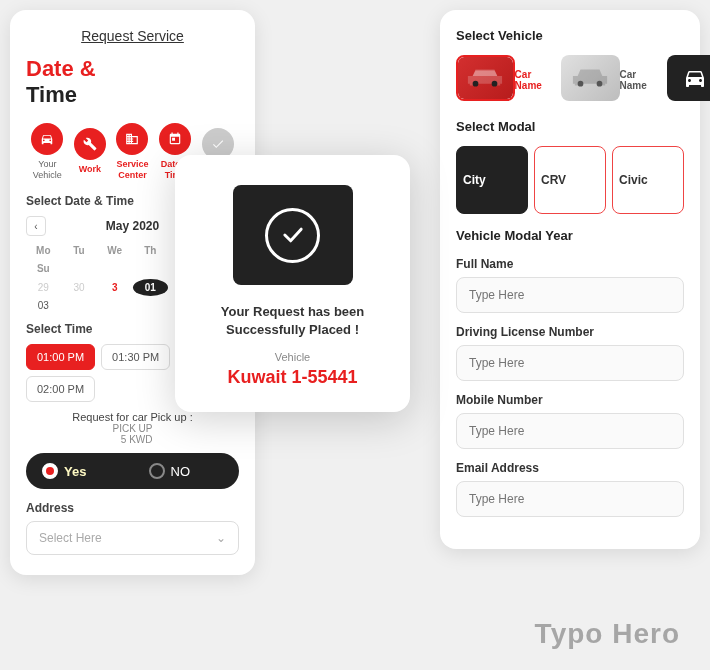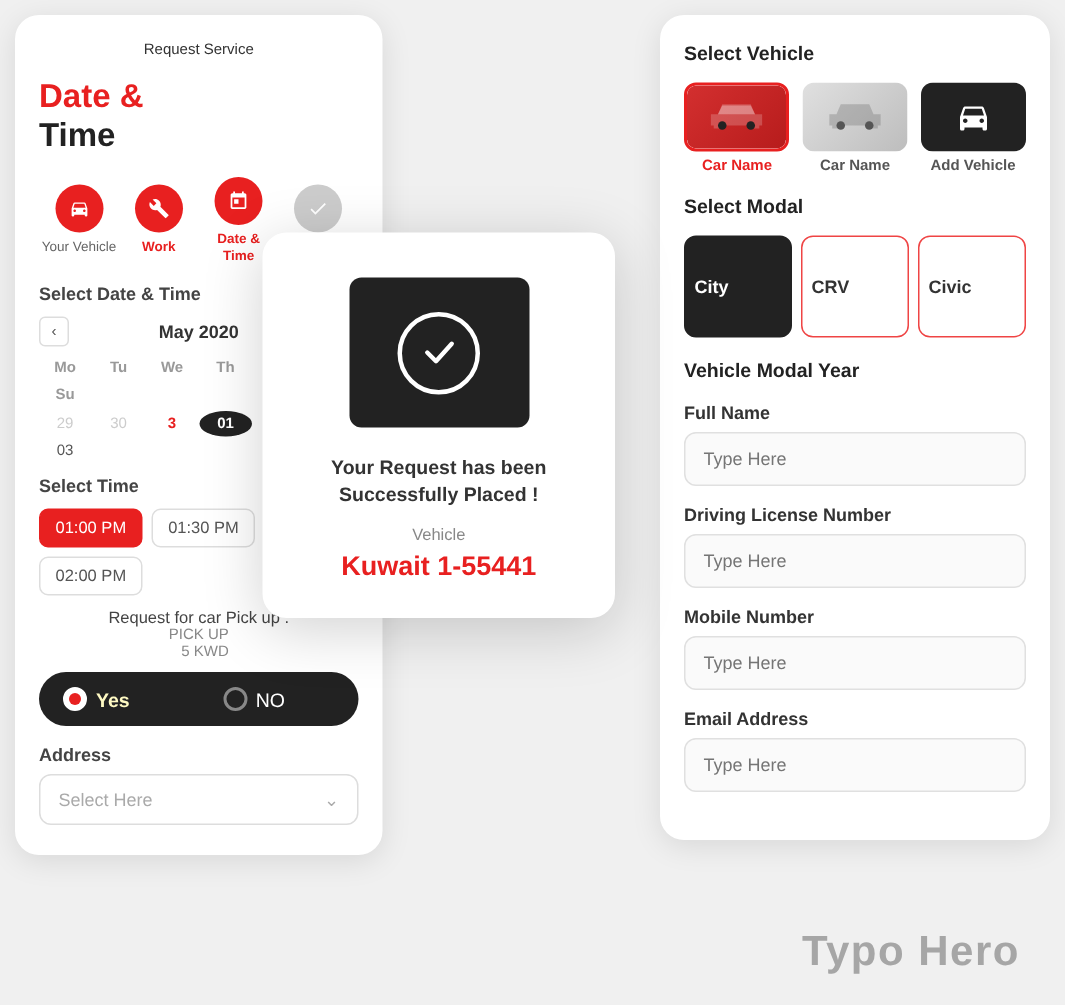--- a/index.html
+++ b/index.html
@@ -18,24 +18,25 @@
       top: 10px;
       left: 10px;
       width: 245px;
       background: #fff;
       border-radius: 16px;
       padding: 18px 16px 20px;
       box-shadow: 0 4px 20px rgba(0,0,0,0.10);
     }
     .left-card-title {
       text-align: center;
-      font-size: 10px;
+      font-size: 14px;
       color: #333;
       margin-bottom: 12px;
       font-weight: 500;
+      text-decoration: underline;
     }
     .date-time-heading {
       color: #e82020;
       font-size: 22px;
       font-weight: 700;
       line-height: 1.2;
       margin-bottom: 14px;
     }
     .date-time-heading span {
       color: #222;
@@ -262,21 +263,21 @@
       margin-bottom: 12px;
     }
     .vehicle-thumbnails {
       display: flex;
       gap: 8px;
       margin-bottom: 14px;
     }
     .vehicle-thumb {
       flex: 1;
       display: flex;
-      flex-direction: column;
+      flex-direction: row;
       align-items: center;
       cursor: pointer;
     }
     .thumb-img {
       width: 70px;
       height: 46px;
       border-radius: 8px;
       overflow: hidden;
       margin-bottom: 4px;
       display: flex;
@@ -464,20 +465,28 @@
 
     <div class="step-item">
       <div class="step-circle red">
         <svg width="14" height="14" viewBox="0 0 24 24" fill="white">
             <path d="M22.7 19l-9.1-9.1c.9-2.3.4-5-1.5-6.9-2-2-5-2.4-7.4-1.3L9 6 6 9 1.6 4.7C.4 7.1.9 10.1 2.9 12.1c1.9 1.9 4.6 2.4 6.9 1.5l9.1 9.1c.4.4 1 .4 1.4 0l2.3-2.3c.5-.4.5-1.1.1-1.4z"></path>
           </svg>
       </div>
       <div class="step-label red">Work</div>
     </div>
 
+    <div class="step-item">
+      <div class="step-circle red">
+        <svg width="14" height="14" viewBox="0 0 24 24" fill="white">
+            <path d="M12 7V3H2v18h20V7H12zM6 19H4v-2h2v2zm0-4H4v-2h2v2zm0-4H4V9h2v2zm0-4H4V5h2v2zm4 12H8v-2h2v2zm0-4H8v-2h2v2zm0-4H8V9h2v2zm0-4H8V5h2v2zm10 12h-8v-2h2v-2h-2v-2h2v-2h-2V9h8v10z"></path>
+          </svg>
+      </div>
+      <div class="step-label red">Service<br>Center</div>
+    </div>
 
     <div class="step-item">
       <div class="step-circle red">
         <svg width="14" height="14" viewBox="0 0 24 24" fill="white">
             <path d="M19 3h-1V1h-2v2H8V1H6v2H5c-1.11 0-1.99.9-1.99 2L3 19c0 1.1.89 2 2 2h14c1.1 0 2-.9 2-2V5c0-1.1-.9-2-2-2zm0 16H5V8h14v11zM7 10h5v5H7z"></path>
           </svg>
       </div>
       <div class="step-label red">Date &amp;<br>Time</div>
     </div>
 

